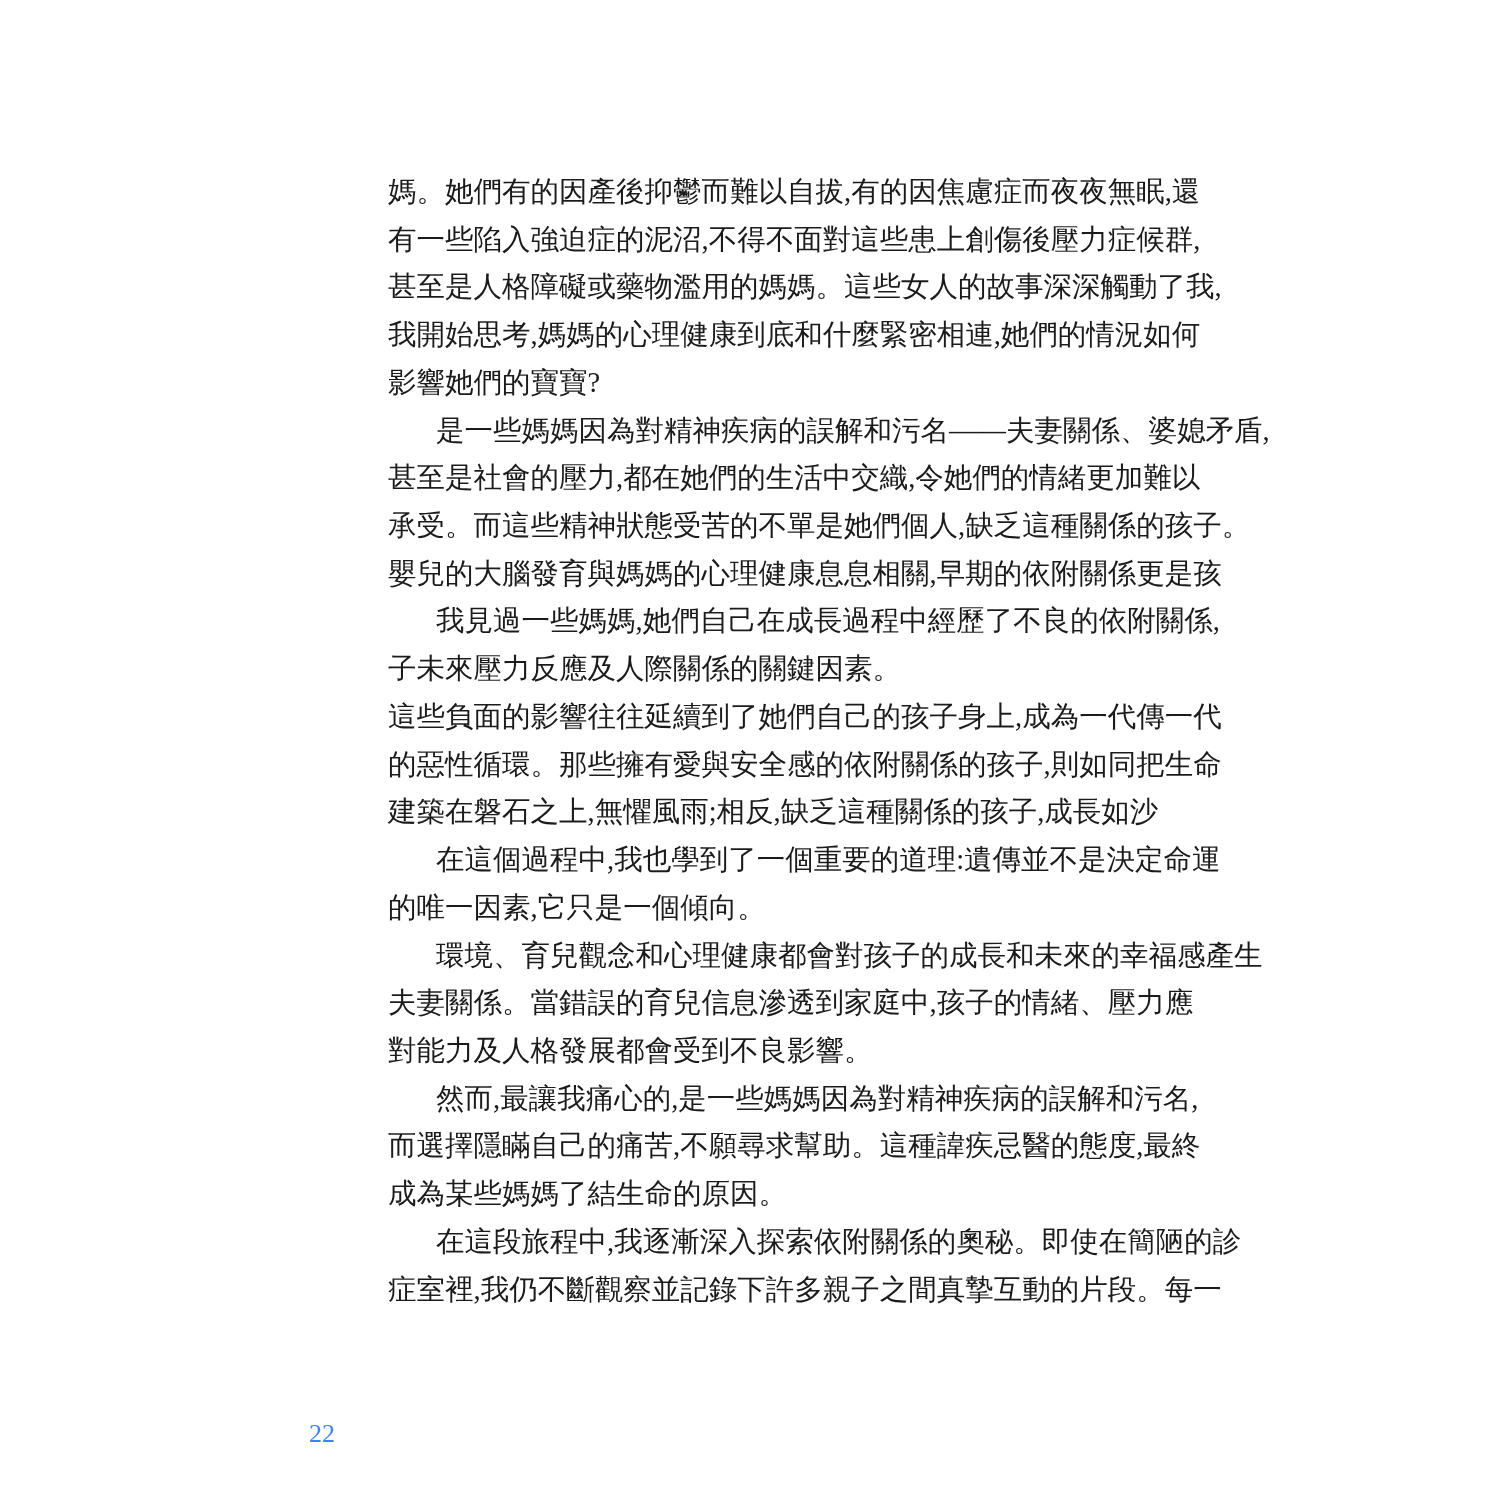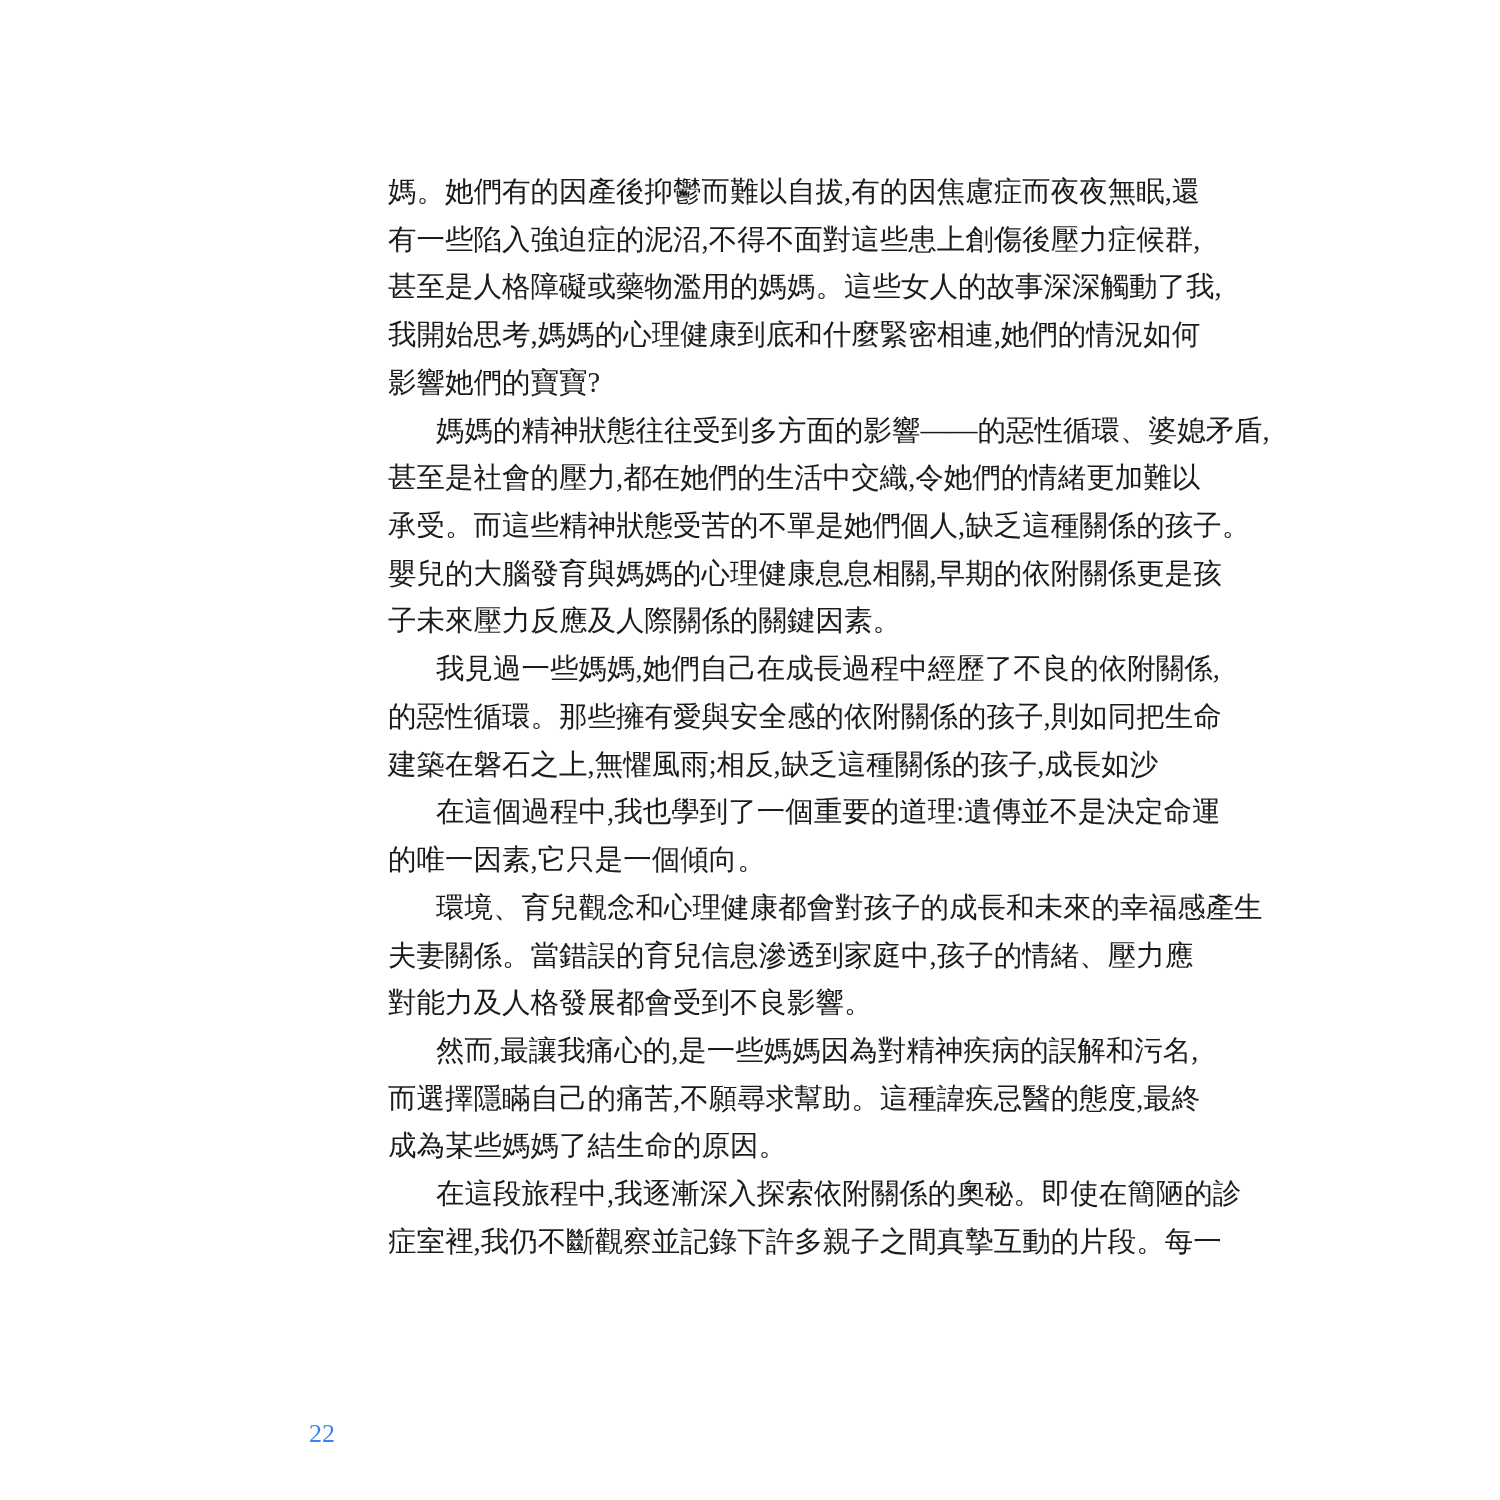--- a/index.html
+++ b/index.html
@@ -47,26 +47,27 @@
 </head>
 <body>
 
 <div class="page">
   <div class="text-block" id="text-block">
       <div class="text-line">媽。她們有的因產後抑鬱而難以自拔,有的因焦慮症而夜夜無眠,還</div>
       <div class="text-line">有一些陷入強迫症的泥沼,不得不面對這些患上創傷後壓力症候群,</div>
       <div class="text-line">甚至是人格障礙或藥物濫用的媽媽。這些女人的故事深深觸動了我,</div>
       <div class="text-line">我開始思考,媽媽的心理健康到底和什麼緊密相連,她們的情況如何</div>
       <div class="text-line">影響她們的寶寶?</div>
-      <div class="text-line indent">媽媽的精神狀態往往受到多方面的影響——的惡性循環、婆媳矛盾,</div>
+      <div class="text-line indent">是一些媽媽因為對精神疾病的誤解和污名——夫妻關係、婆媳矛盾,</div>
       <div class="text-line">甚至是社會的壓力,都在她們的生活中交織,令她們的情緒更加難以</div>
       <div class="text-line">承受。而這些精神狀態受苦的不單是她們個人,缺乏這種關係的孩子。</div>
       <div class="text-line">嬰兒的大腦發育與媽媽的心理健康息息相關,早期的依附關係更是孩</div>
+      <div class="text-line indent">我見過一些媽媽,她們自己在成長過程中經歷了不良的依附關係,</div>
       <div class="text-line">子未來壓力反應及人際關係的關鍵因素。</div>
-      <div class="text-line indent">我見過一些媽媽,她們自己在成長過程中經歷了不良的依附關係,</div>
+      <div class="text-line">這些負面的影響往往延續到了她們自己的孩子身上,成為一代傳一代</div>
       <div class="text-line">的惡性循環。那些擁有愛與安全感的依附關係的孩子,則如同把生命</div>
       <div class="text-line">建築在磐石之上,無懼風雨;相反,缺乏這種關係的孩子,成長如沙</div>
       <div class="text-line indent">在這個過程中,我也學到了一個重要的道理:遺傳並不是決定命運</div>
       <div class="text-line">的唯一因素,它只是一個傾向。</div>
       <div class="text-line indent">環境、育兒觀念和心理健康都會對孩子的成長和未來的幸福感產生</div>
       <div class="text-line">夫妻關係。當錯誤的育兒信息滲透到家庭中,孩子的情緒、壓力應</div>
       <div class="text-line">對能力及人格發展都會受到不良影響。</div>
       <div class="text-line indent">然而,最讓我痛心的,是一些媽媽因為對精神疾病的誤解和污名,</div>
       <div class="text-line">而選擇隱瞞自己的痛苦,不願尋求幫助。這種諱疾忌醫的態度,最終</div>
       <div class="text-line">成為某些媽媽了結生命的原因。</div>

